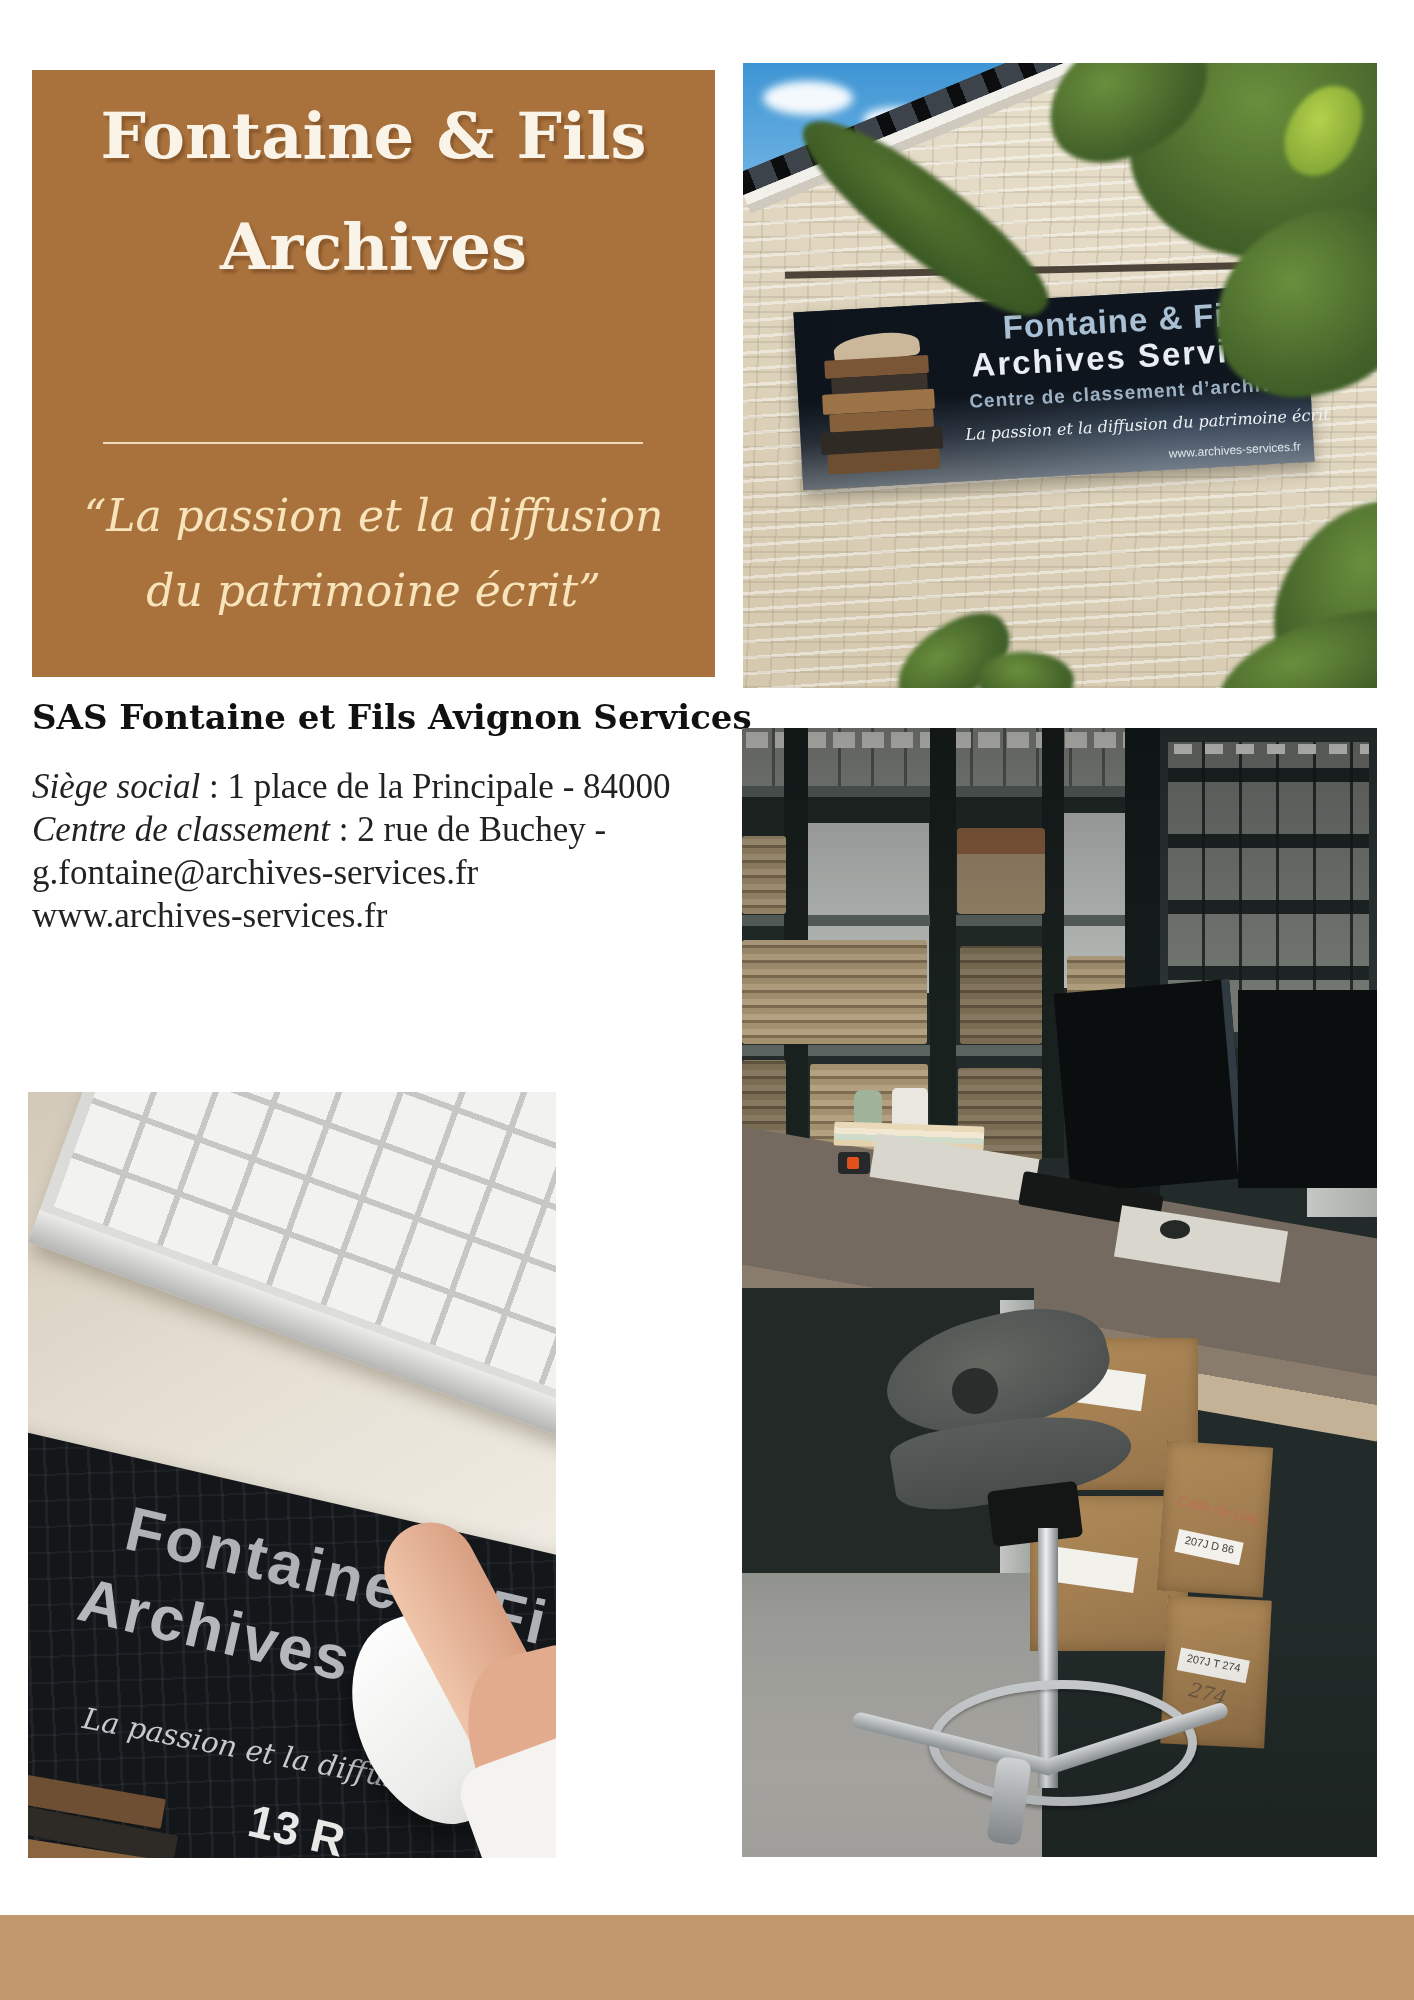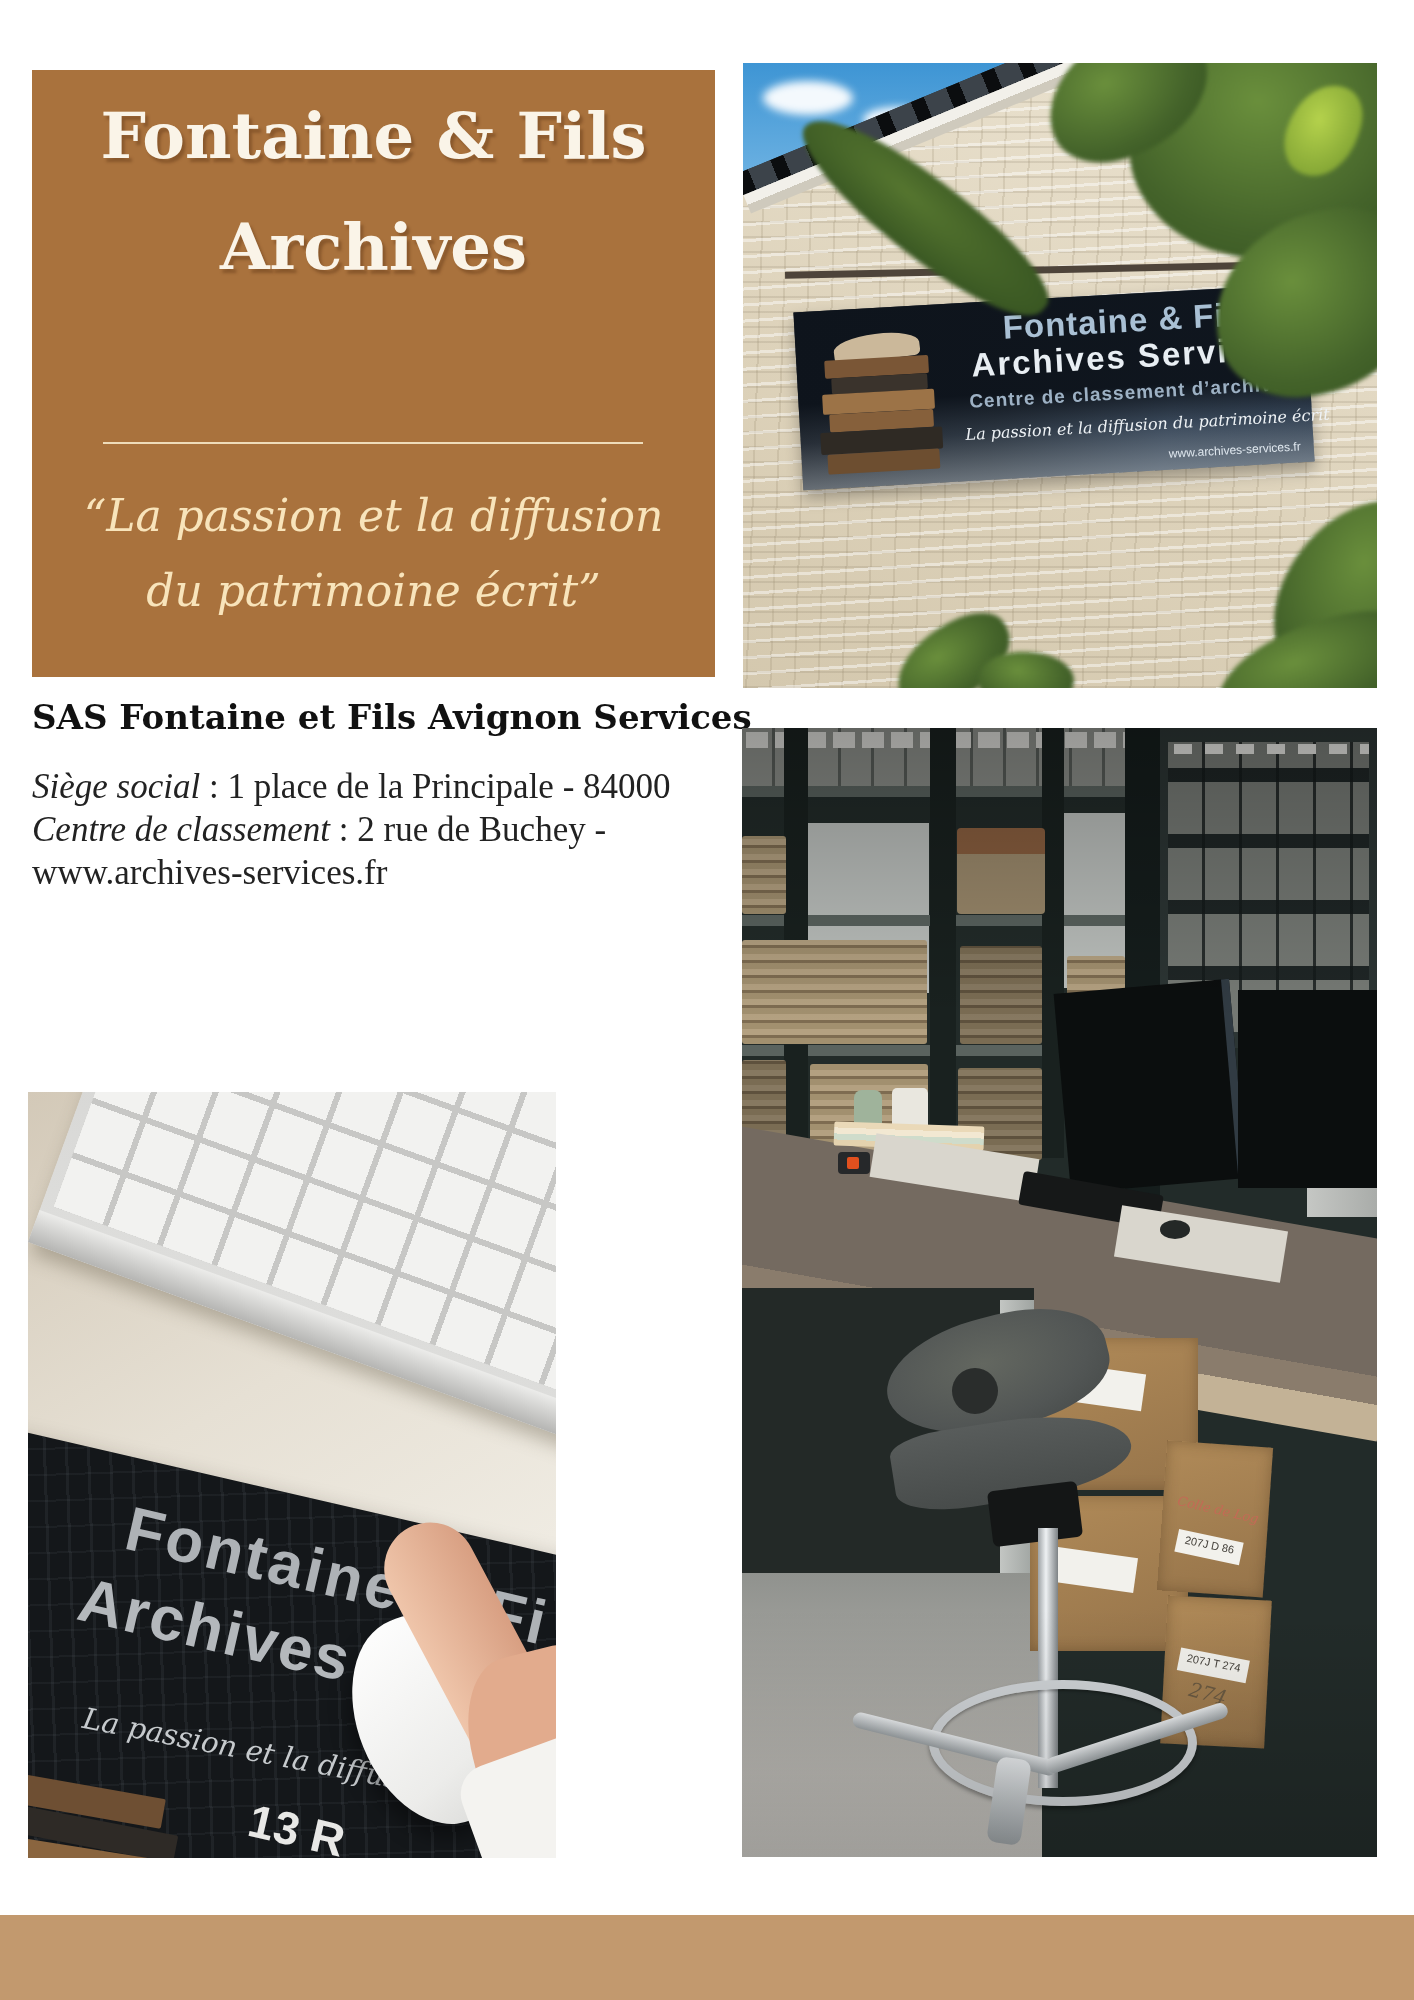--- a/index.html
+++ b/index.html
@@ -212,20 +212,21 @@
     <div class="leaf" style="left:540px;top:430px;width:170px;height:210px;transform:rotate(22deg);"></div>
     <div class="leaf" style="left:470px;top:560px;width:210px;height:95px;transform:rotate(-16deg);"></div>
     <div class="leaf" style="left:148px;top:562px;width:125px;height:72px;transform:rotate(-28deg);"></div>
     <div class="leaf" style="left:235px;top:588px;width:95px;height:60px;transform:rotate(12deg);"></div>
   </div>
 
   <div class="company">
     <div class="company-heading">SAS Fontaine et Fils Avignon Services</div>
     <div class="company-line"><span class="lbl">Siège social</span><span> : 1 place de la Principale - 84000</span></div>
     <div class="company-line"><span class="lbl">Centre de classement</span><span> : 2 rue de Buchey -</span></div>
+    <div class="company-line"><span class="lbl"></span><span>g.fontaine@archives-services.fr</span></div>
     <div class="company-line"><span class="lbl"></span><span>www.archives-services.fr</span></div>
   </div>
 
   <div id="photo-room" class="photo">
     <div class="rm-light" style="left:55px;top:95px;width:132px;height:170px;"></div>
     <div class="rm-light" style="left:300px;top:85px;width:110px;height:175px;"></div>
     <div class="rm-binders">
       <div class="rm-binder-labels"></div>
     </div>
     <div class="rm-plank" style="left:0;top:58px;width:418px;"></div>

